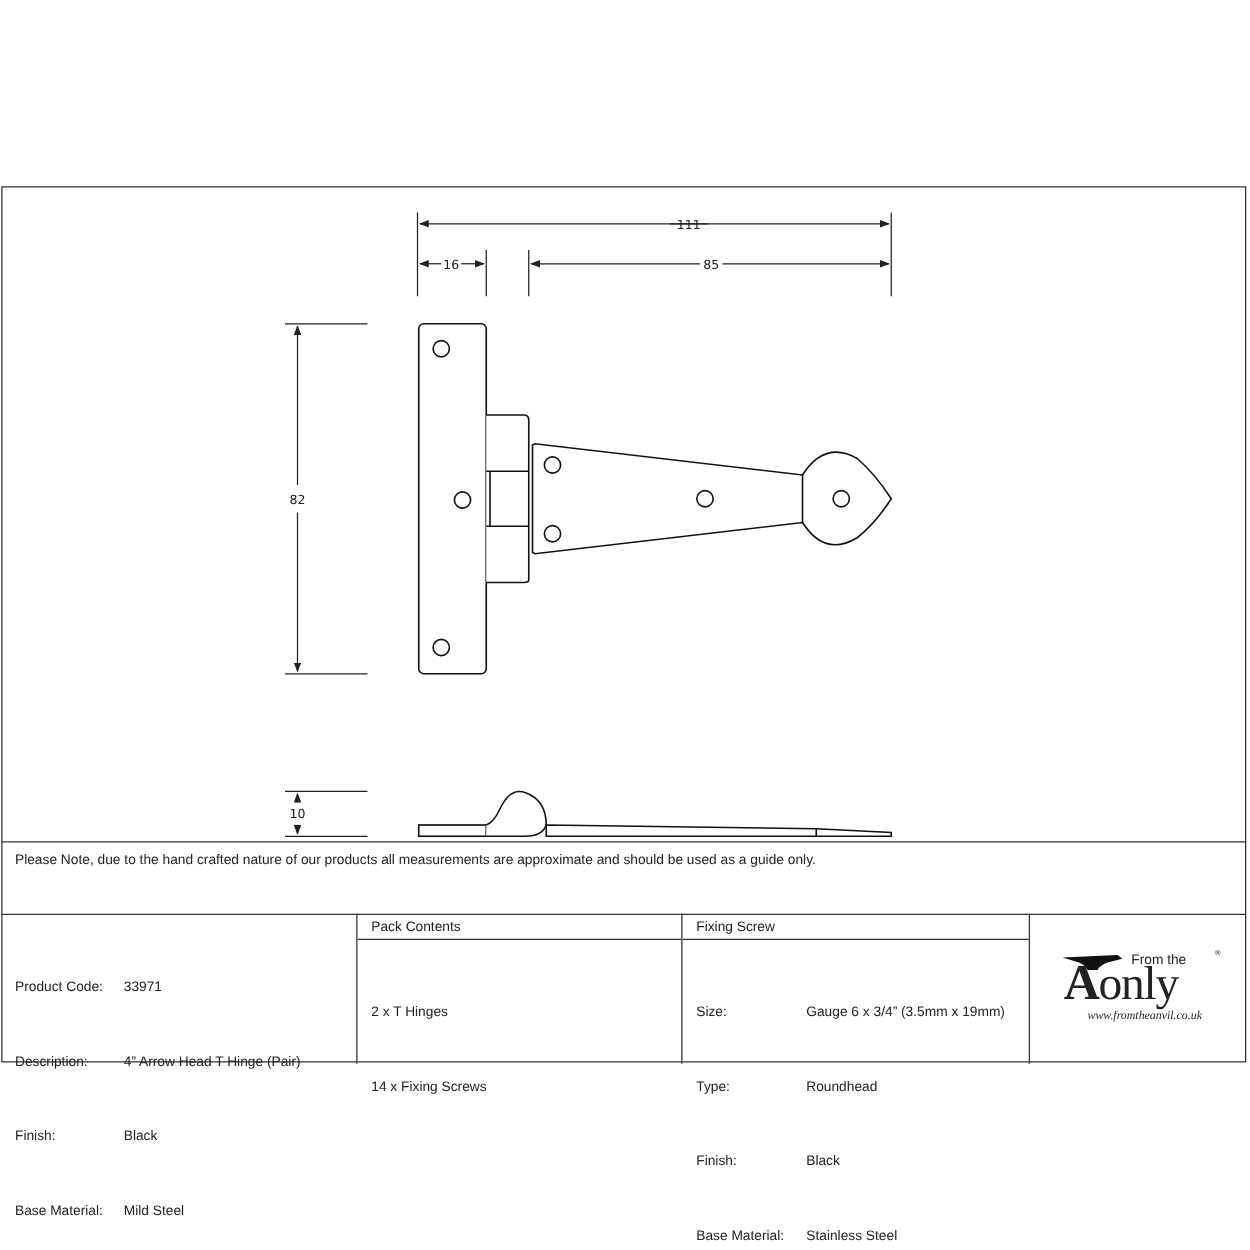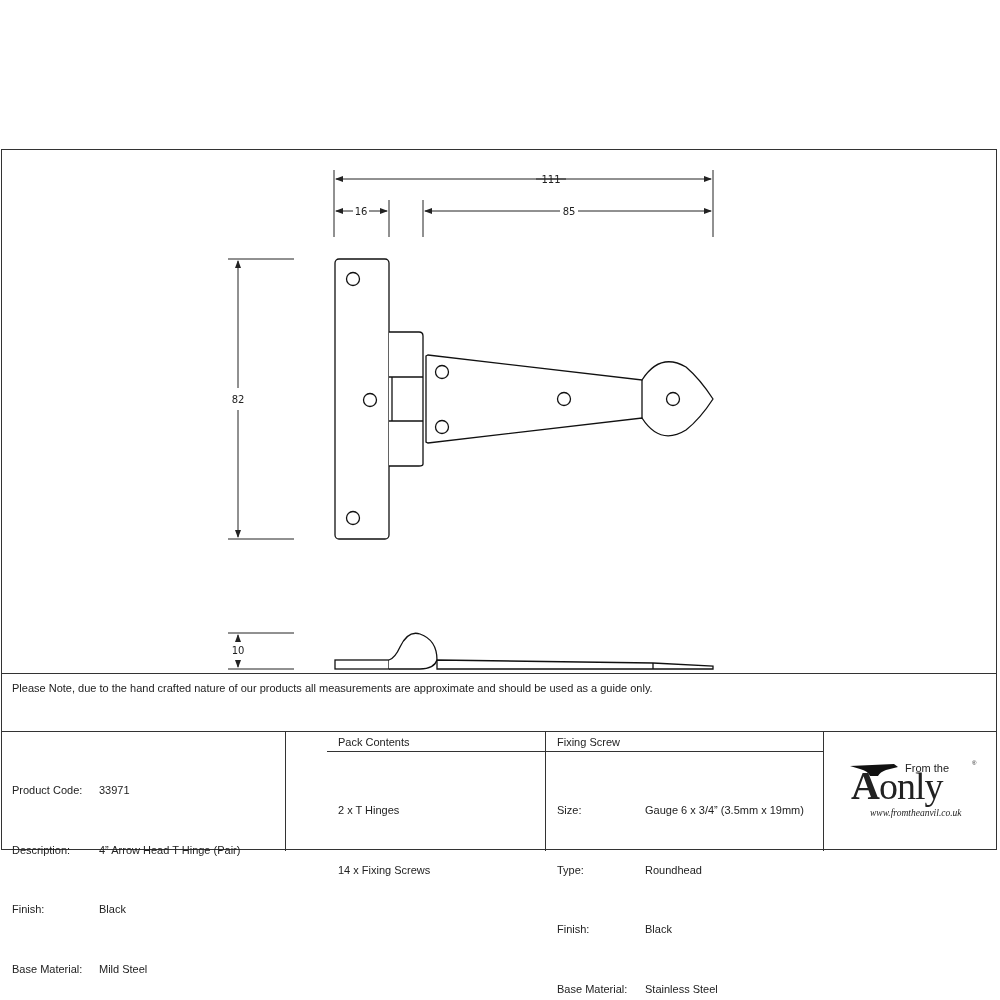--- a/index.html
+++ b/index.html
@@ -14,21 +14,21 @@
           font-size:11px; padding:8px 0 0 11px; }
   .tbl { position:absolute; top:731px; height:120px; box-sizing:border-box;
          border-top:1.5px solid #333; font-size:11px; }
   .col-head { height:20px; border-bottom:1.5px solid #333; box-sizing:border-box;
               padding:4px 0 0 11px; }
   .rows { padding:7px 0 0 11px; }
   .row { display:flex; height:16.6px; line-height:16.6px;margin-top:43px; }
   .lbl { width:87px; }
   .lbl-wide { width:88px; }
   .c1 { left:1px; width:284px; }
-  .c2 { left:285px; width:260px; border-left:1.5px solid #333;padding-left:41px; }
+  .c2 { left:285px; width:260px; border-left:1.5px solid #333; }
   .c3 { left:545px; width:278px; border-left:1.5px solid #333; }
   .c4 { left:823px; width:174px; border-left:1.5px solid #333; }
   .logo { position:absolute; left:26px; top:28px; width:128px; height:64px; }
   .logo-from { position:absolute; left:55px; top:2px; font-family:Liberation Sans, sans-serif; font-size:11px; }
   .logo-anvil { position:absolute; left:1px; top:6px; font-family:"Liberation Serif", serif;
                 font-size:40px; font-weight:bold; letter-spacing:-1px; line-height:40px; }
   .logo-anvil .rest { font-weight:normal; font-size:38px; }
   .logo-url { position:absolute; left:20px; top:48px; font-family:"Liberation Serif", serif;
               font-style:italic; font-size:9.5px; }
   .logo-reg { position:absolute; left:122px; top:0; font-size:6px; }

